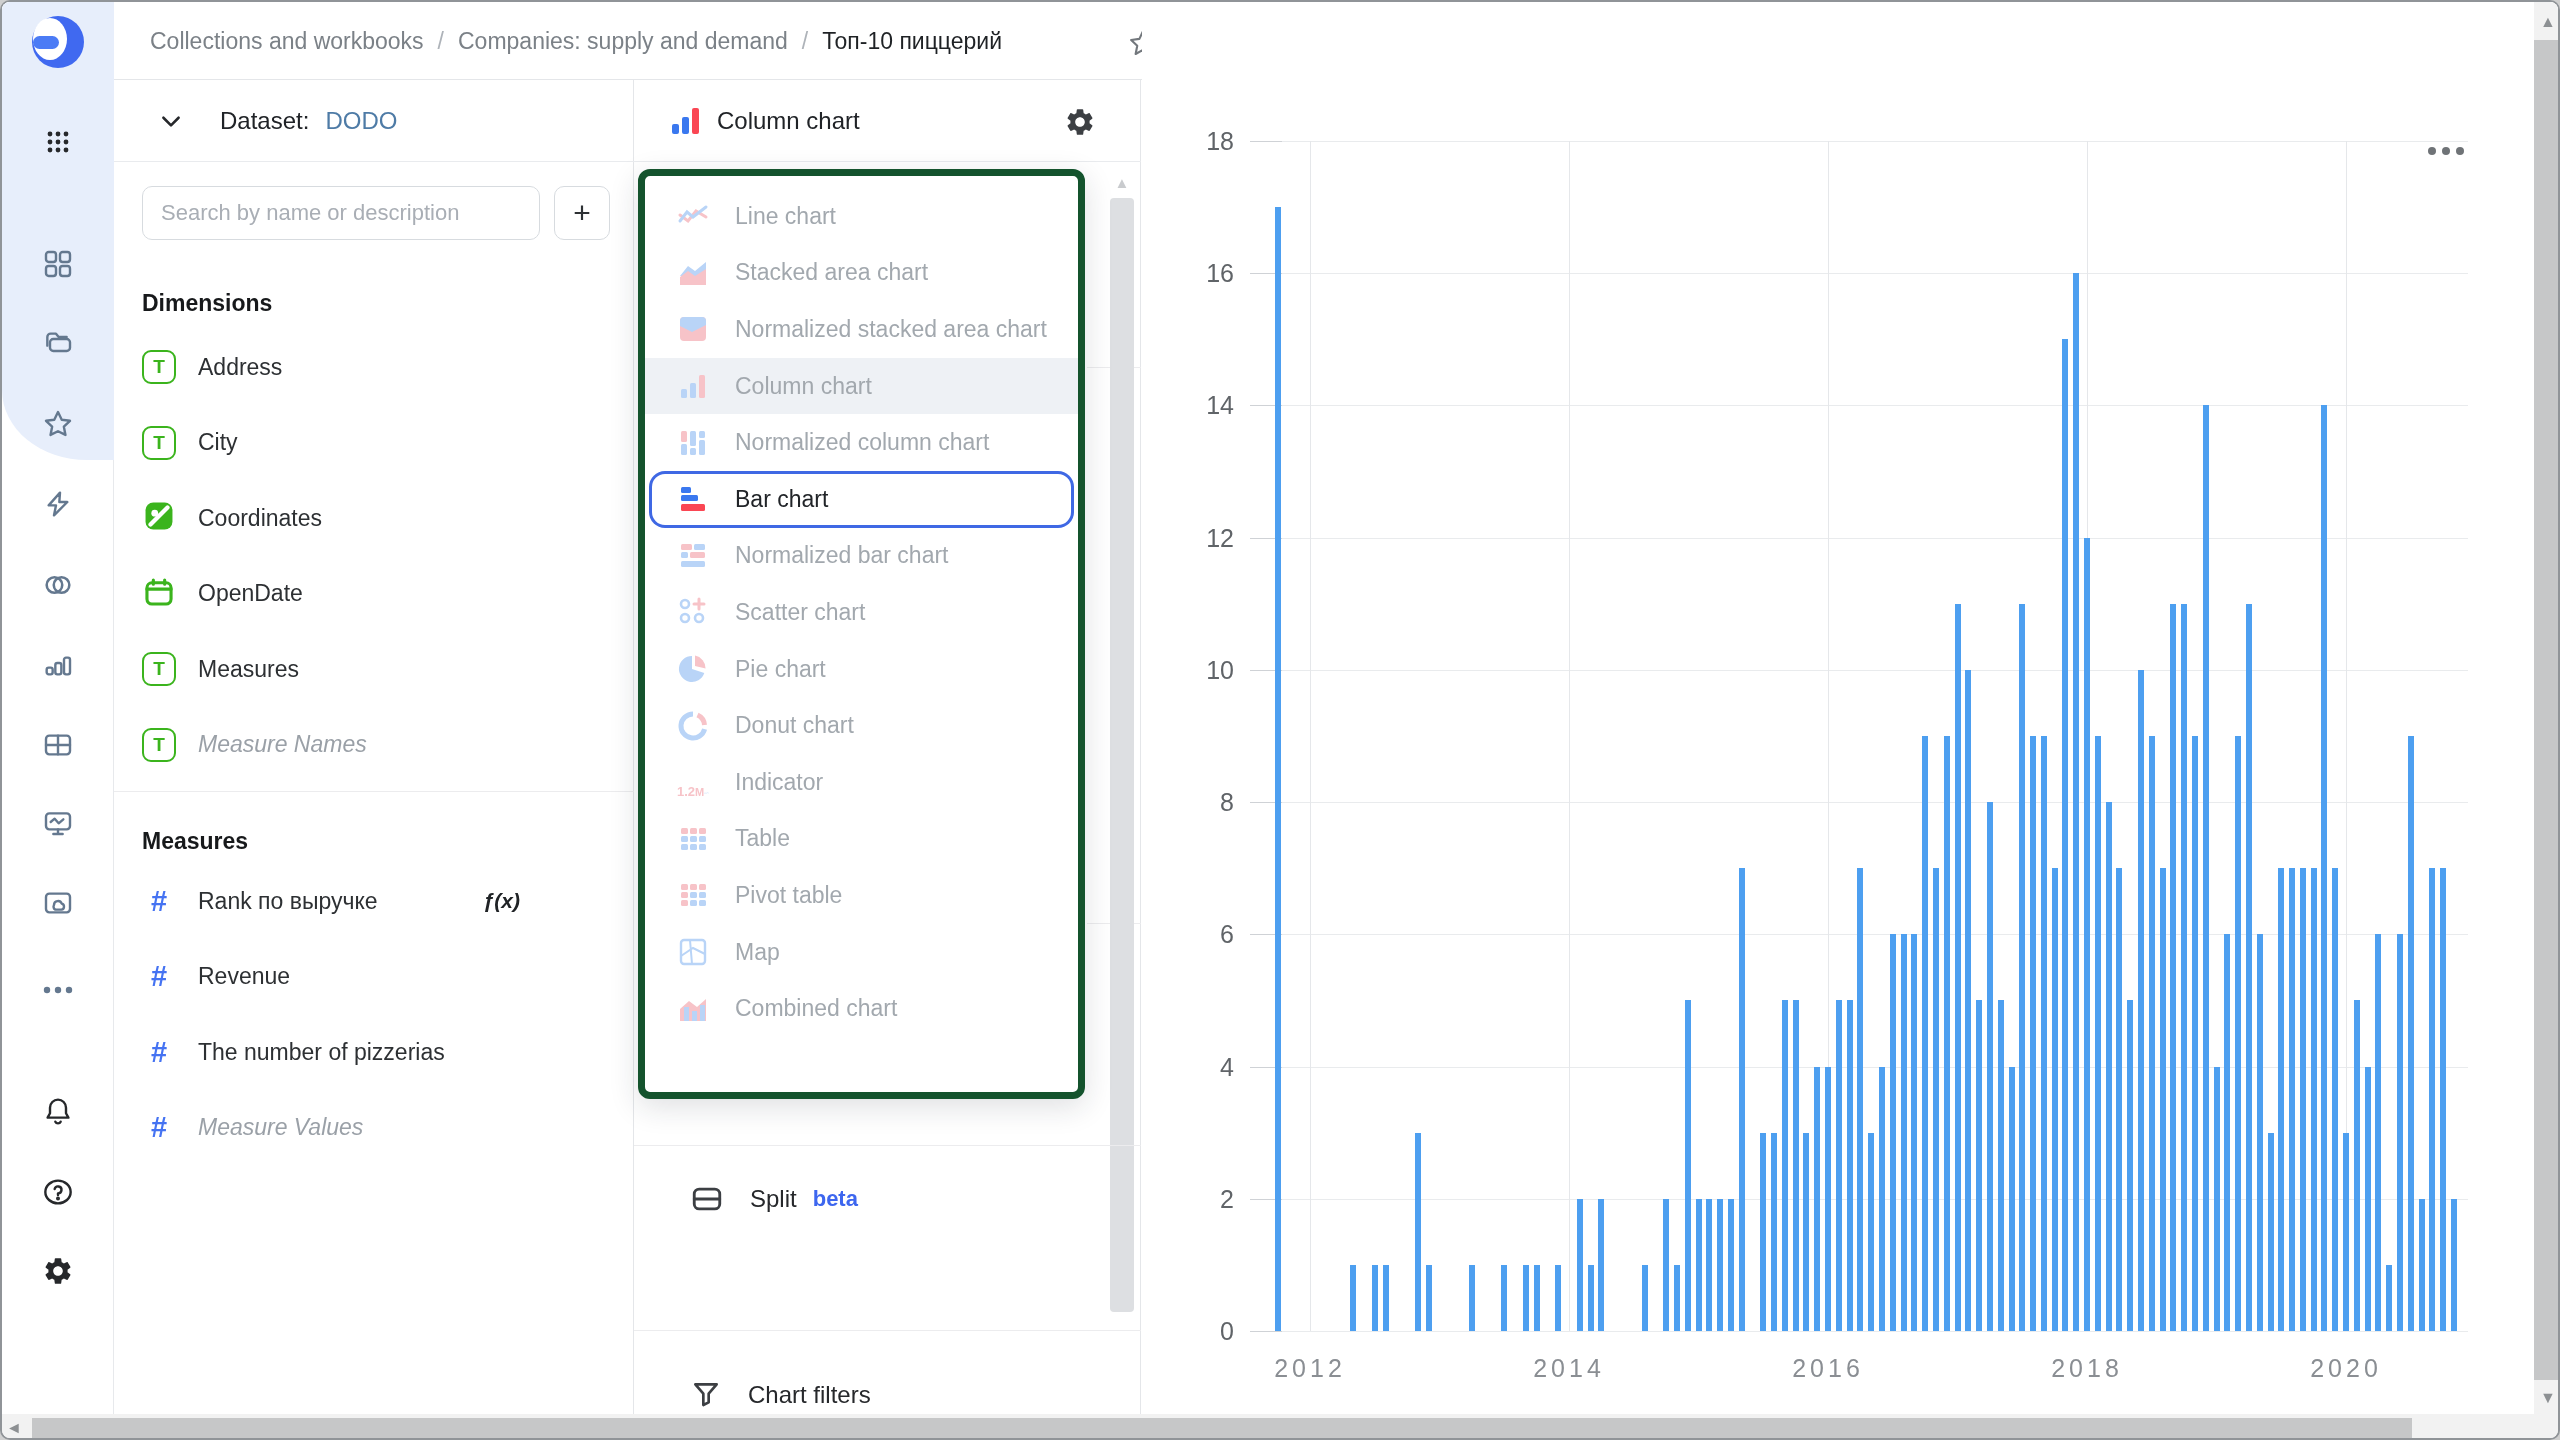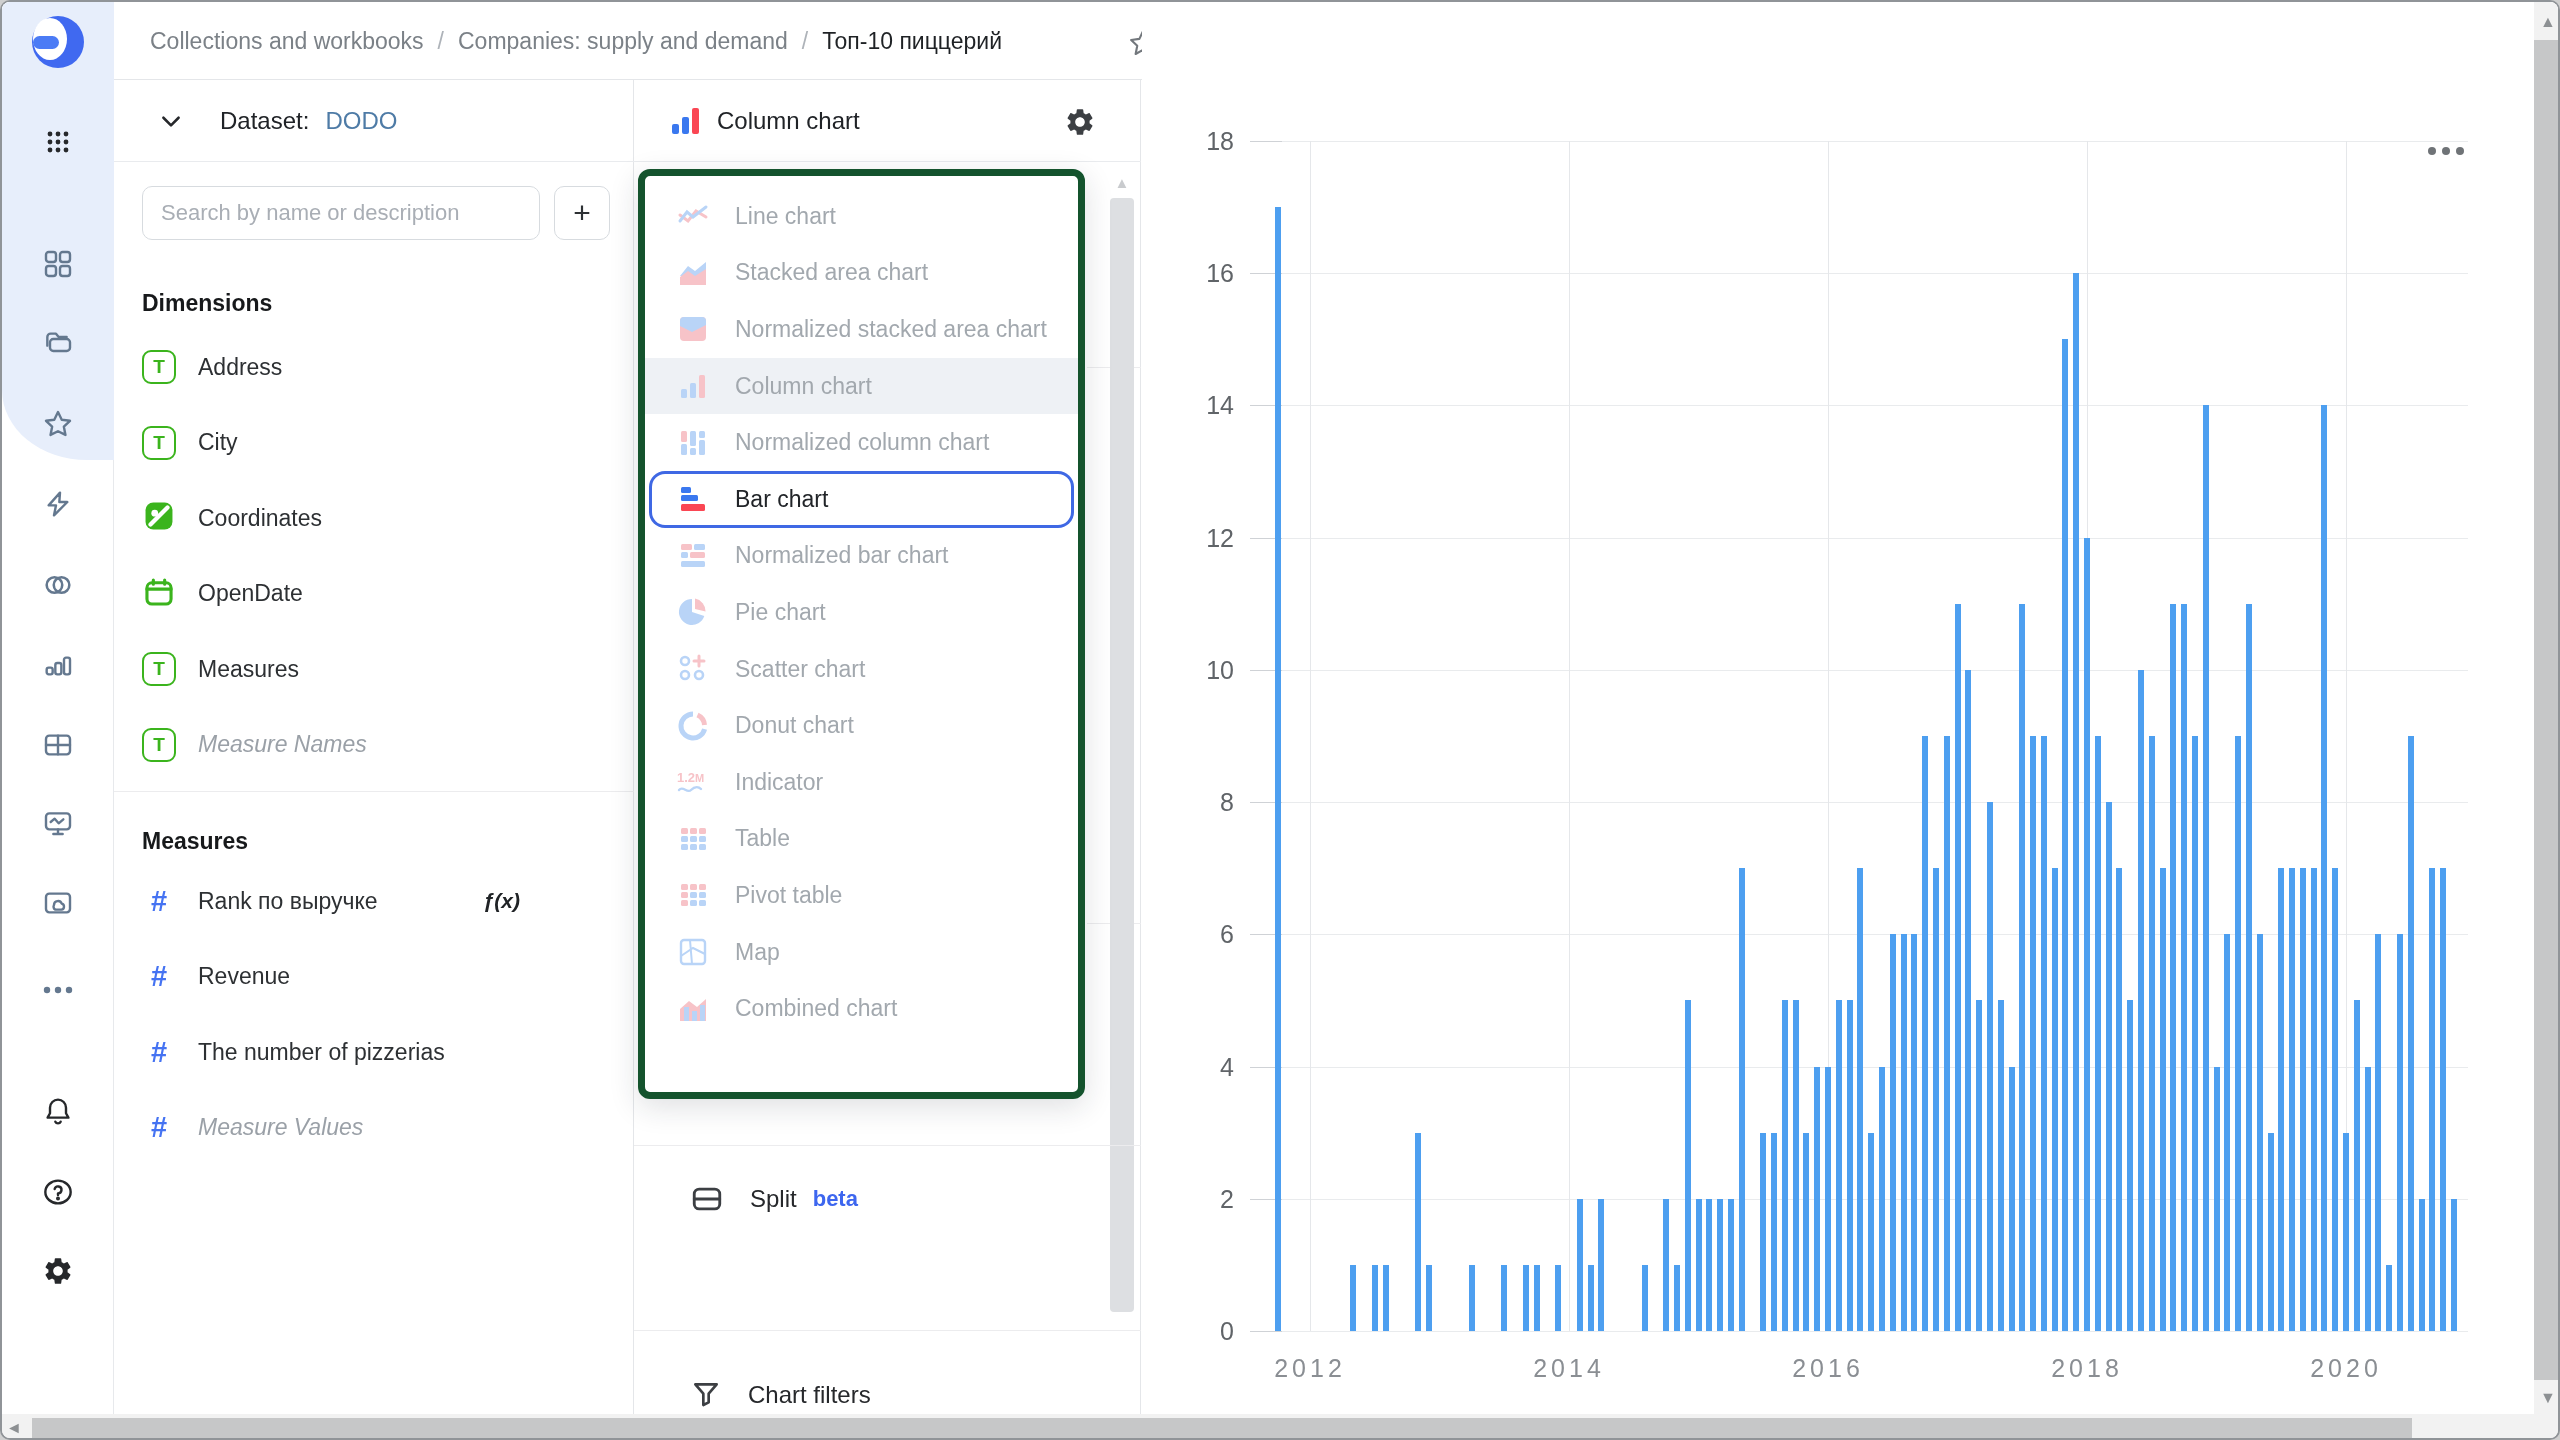--- a/index.html
+++ b/index.html
@@ -425,48 +425,48 @@
             <rect x="4" y="12" width="7" height="6" rx="1.5" fill="#b9d4f7"></rect>
             <rect x="13" y="12" width="15" height="6" rx="1.5" fill="#f7c3c8"></rect>
             <rect x="4" y="21" width="24" height="6" rx="1.5" fill="#b9d4f7"></rect>
           </svg>
         </span>
        <span class="mlabel">Normalized bar chart</span>
      </div>
       <div class="menu-item  ">
        <span class="micon" style="display:flex;flex-direction:column;align-items:center;justify-content:center;">
           <svg width="32" height="32" viewBox="0 0 32 32">
-            <path d="M15 3a13 13 0 1 0 12.3 17L15 16z" fill="#b9d4f7"></path>
-            <path d="M18 2.6a13 13 0 0 1 10.6 13L18 13z" fill="#f7c3c8"></path>
-          </svg>
-        </span>
-       <span class="mlabel">Pie chart</span>
-     </div>
-      <div class="menu-item  ">
-       <span class="micon" style="display:flex;flex-direction:column;align-items:center;justify-content:center;">
-          <svg width="32" height="32" viewBox="0 0 32 32">
             <circle cx="8" cy="8" r="4" fill="none" stroke="#b9d4f7" stroke-width="2.6"></circle>
             <circle cx="8" cy="22" r="4" fill="none" stroke="#b9d4f7" stroke-width="2.6"></circle>
             <circle cx="22" cy="22" r="4" fill="none" stroke="#b9d4f7" stroke-width="2.6"></circle>
             <path d="M22 3v10M17 8h10" stroke="#f7c3c8" stroke-width="3" stroke-linecap="round"></path>
           </svg>
         </span>
        <span class="mlabel">Scatter chart</span>
      </div>
       <div class="menu-item  ">
        <span class="micon" style="display:flex;flex-direction:column;align-items:center;justify-content:center;">
           <svg width="32" height="32" viewBox="0 0 32 32">
+            <path d="M15 3a13 13 0 1 0 12.3 17L15 16z" fill="#b9d4f7"></path>
+            <path d="M18 2.6a13 13 0 0 1 10.6 13L18 13z" fill="#f7c3c8"></path>
+          </svg>
+        </span>
+       <span class="mlabel">Pie chart</span>
+     </div>
+      <div class="menu-item  ">
+       <span class="micon" style="display:flex;flex-direction:column;align-items:center;justify-content:center;">
+          <svg width="32" height="32" viewBox="0 0 32 32">
             <path d="M16 4a12 12 0 1 0 11.6 15" fill="none" stroke="#b9d4f7" stroke-width="5"></path>
             <path d="M20.5 5a12 12 0 0 1 7 10" fill="none" stroke="#f7c3c8" stroke-width="5"></path>
           </svg>
         </span>
        <span class="mlabel">Donut chart</span>
      </div>
       <div class="menu-item  ">
-       <span class="micon" style="display:flex;flex-direction:column;align-items:flex-start;justify-content:center;">
+       <span class="micon" style="display:flex;flex-direction:row;align-items:flex-end;justify-content:center;">
           <div style="font-size:13px;font-weight:bold;color:#f7c3c8;line-height:1;">1.2<span style="font-size:11px;">M</span></div>
           <svg width="26" height="10" viewBox="0 0 26 10">
             <path d="M2 6c4-5 8 4 12 0s8-3 10-1" fill="none" stroke="#b9d4f7" stroke-width="2.4" stroke-linecap="round"></path>
           </svg>
         </span>
        <span class="mlabel">Indicator</span>
      </div>
       <div class="menu-item  ">
        <span class="micon" style="display:flex;flex-direction:column;align-items:center;justify-content:center;">
           <svg width="32" height="32" viewBox="0 0 32 32">

